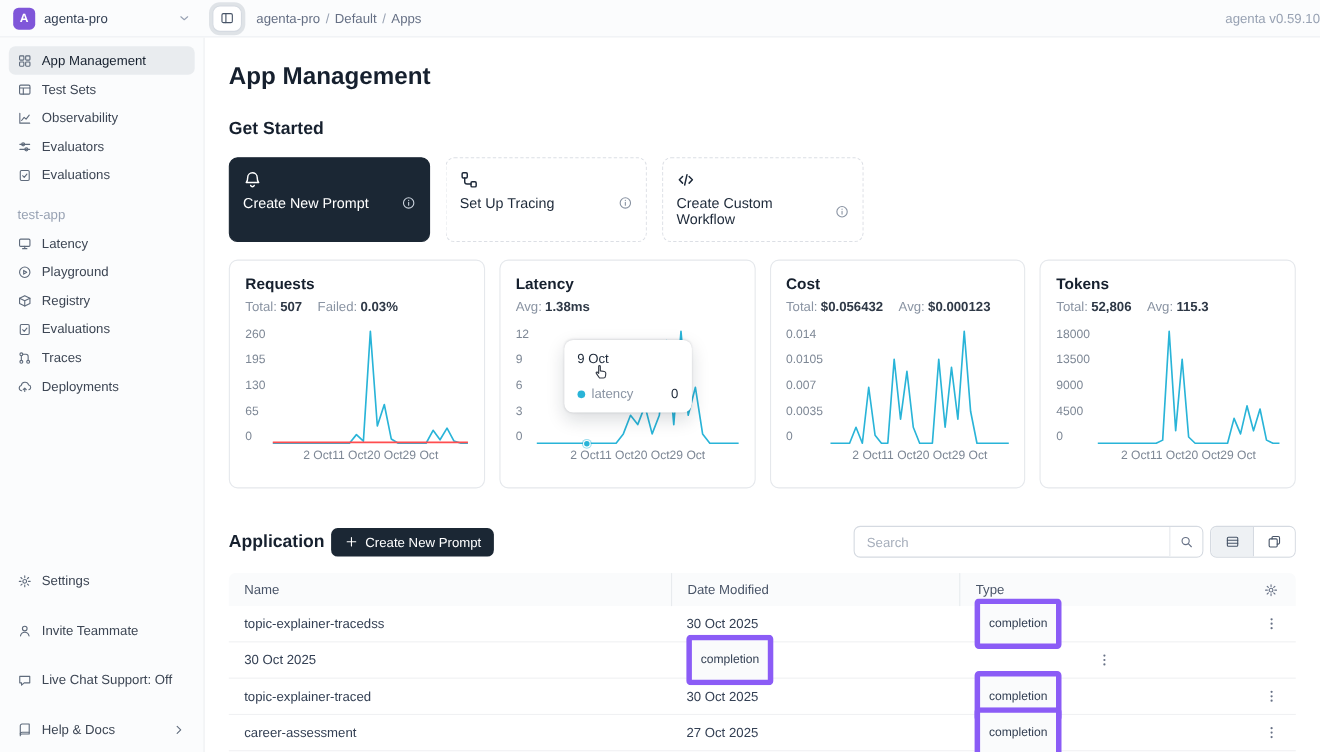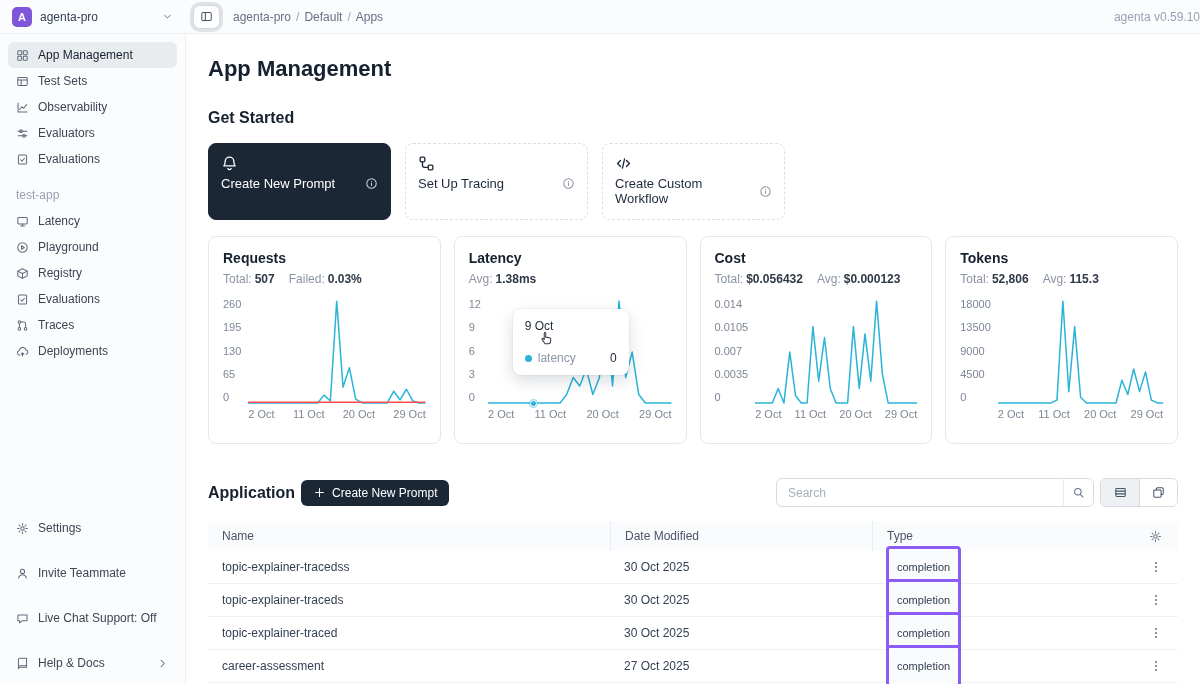--- a/index.html
+++ b/index.html
@@ -39,21 +39,21 @@
 
 .stats-row{display:flex;gap:13px;margin-top:16px}
 .stat-card{flex:1;border:1px solid #e5e8ec;border-radius:8px;padding:13px 14px 8px;height:208px;position:relative;background:#fff}
 .stat-title{font-size:14px;font-weight:600;color:#16202e}
 .metrics{display:flex;gap:14px;margin-top:6px;font-size:12px;color:#8a94a3;white-space:nowrap}
 .metrics b{color:#2e3846;font-weight:600;margin-left:3px}
 .chart{display:grid;grid-template-columns:auto 1fr;grid-template-rows:1fr 16px;column-gap:7px;margin-top:12px;height:122px}
 .yaxis{display:flex;flex-direction:column;justify-content:space-between;font-size:11px;color:#7d8795;padding-bottom:1px}
 .plotwrap{position:relative}
 svg.plot{position:absolute;inset:0;width:100%;height:100%;overflow:visible}
-.xaxis{grid-column:2;display:flex;justify-content:space-between;font-size:11px;color:#7d8795;align-items:flex-end;padding-top:5px}
+.xaxis{grid-column:2;display:flex;justify-content:center;font-size:11px;color:#7d8795;align-items:flex-end;padding-top:5px}
 .hoverdot{position:absolute;width:7px;height:7px;border-radius:50%;background:#29b4d8;border:1.5px solid #fff;box-shadow:0 0 0 1px rgba(41,180,216,.45)}
 .tooltip{position:absolute;left:58px;top:72px;width:116px;background:#fff;border-radius:8px;box-shadow:0 6px 16px rgba(16,24,40,.15),0 0 2px rgba(16,24,40,.12);padding:10px 12px;z-index:5}
 .tt-title{font-size:12px;color:#1d2939}
 .tt-row{display:flex;align-items:center;gap:6px;margin-top:18px;font-size:12px}
 .tt-dot{width:7px;height:7px;border-radius:50%;background:#29b4d8}
 .tt-name{color:#8a94a3}
 .tt-val{margin-left:auto;color:#1d2939}
 .cursor{position:absolute;left:84px;top:93px;z-index:6}
 
 .app-row{display:flex;align-items:center;gap:6px;margin-top:34px}
@@ -67,21 +67,21 @@
 .seg button.sel{background:#eef1f4}
 .seg button+button{border-left:1px solid #d5dae1}
 
 .table{margin-top:14px}
 .thead{display:grid;grid-template-columns:402px 262px 263px 41px;background:#fafbfc;height:30px;align-items:stretch;border-radius:6px 6px 0 0;font-size:12px;font-weight:500;color:#4a5568}
 .th{padding:0 14px;display:flex;align-items:center}
 .th.sep{border-left:1px solid #e8ebee}
 .th.gear{justify-content:center;padding:0;color:#667085}
 .trow{display:grid;grid-template-columns:402px 262px 263px 41px;height:33px;align-items:center;border-bottom:1px solid #f0f1f3;font-size:12px;color:#344054;cursor:pointer}
 .td{padding:0 14px;overflow:hidden;white-space:nowrap}
-.tag{display:inline-block;border:3px solid #8b5cf6;background:#fafbfc;border-radius:4px;padding:12px 8px;font-size:11px;color:#344054}
+.tag{display:inline-block;border:5px solid #8b5cf6;background:#fafbfc;border-radius:4px;padding:12px 8px;font-size:11px;color:#344054}
 .kebab{display:flex;justify-content:center;color:#667085;cursor:pointer}
 </style>
 </head>
 <body>
 
 <div class="topbar">
   <div class="tb-left">
     <div class="avatar">A</div>
     <div class="ws-name">agenta-pro</div>
     <span class="ic chev">
@@ -515,21 +515,20 @@
             <span class="ic">
               <svg viewBox="0 0 16 16" width="14" height="14" fill="currentColor">
                 <circle cx="8" cy="3.4" r="1.15"></circle>
                 <circle cx="8" cy="8" r="1.15"></circle>
                 <circle cx="8" cy="12.6" r="1.15"></circle>
               </svg>
             </span>
           </div>
         </div>
         <div class="trow">
-          <div class="td">topic-explainer-traceds</div>
           <div class="td">30 Oct 2025</div>
           <div class="td"><span class="tag">completion</span></div>
           <div class="kebab">
             <span class="ic">
               <svg viewBox="0 0 16 16" width="14" height="14" fill="currentColor">
                 <circle cx="8" cy="3.4" r="1.15"></circle>
                 <circle cx="8" cy="8" r="1.15"></circle>
                 <circle cx="8" cy="12.6" r="1.15"></circle>
               </svg>
             </span>

